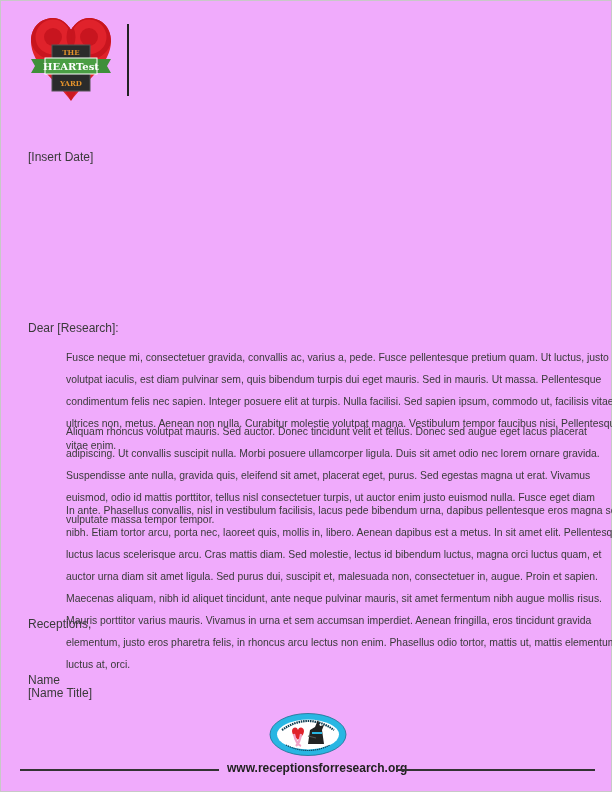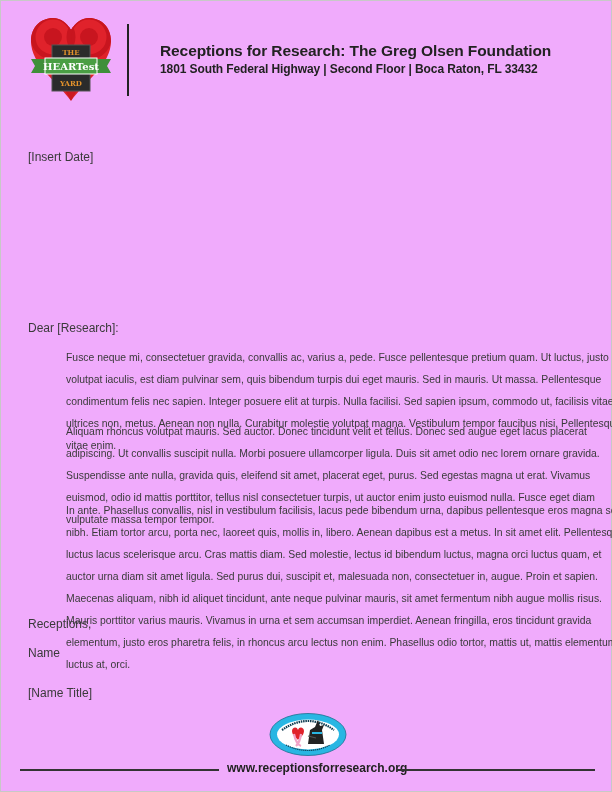--- a/index.html
+++ b/index.html
@@ -38,35 +38,33 @@
     <rect x="25" y="30" width="38" height="46" fill="#2b2b2b" stroke="#555" stroke-width="1"></rect>
     <text x="44" y="40" text-anchor="middle" font-size="7" font-weight="bold" fill="#e3922b" font-family="DejaVu Serif, serif">THE</text>
     <path d="M4 44 L84 44 L80 51 L84 58 L4 58 L8 51 Z" fill="#3f8f3a"></path>
     <rect x="18" y="43" width="52" height="16" fill="#4a9e43" stroke="#fff" stroke-width="1"></rect>
     <text x="44" y="55" text-anchor="middle" font-size="10" font-weight="bold" fill="#ffffff" font-family="DejaVu Serif, serif">HEARTest</text>
     <text x="44" y="71" text-anchor="middle" font-size="7" font-weight="bold" fill="#e3922b" font-family="DejaVu Serif, serif">YARD</text>
   </svg>
 
   <div class="vbar"></div>
 
-  <div class="org-name">Receptions for Research: The Greg Olsen Foundation</div>
-  <div class="org-addr">1801 South Federal Highway | Second Floor | Boca Raton, FL 33432</div>
 
   <div class="txt" style="top:150px;">[Insert Date]</div>
 
 
   <div class="txt" style="top:321px;">Dear [Research]:</div>
 
   <div class="para" style="top:346px;">Fusce neque mi, consectetuer gravida, convallis ac, varius a, pede. Fusce pellentesque pretium quam. Ut luctus, justo id volutpat iaculis, est diam pulvinar sem, quis bibendum turpis dui eget mauris. Sed in mauris. Ut massa. Pellentesque condimentum felis nec sapien. Integer posuere elit at turpis. Nulla facilisi. Sed sapien ipsum, commodo ut, facilisis vitae, ultrices non, metus. Aenean non nulla. Curabitur molestie volutpat magna. Vestibulum tempor faucibus nisi. Pellentesque vitae enim.</div>
   <div class="para" style="top:420px;">Aliquam rhoncus volutpat mauris. Sed auctor. Donec tincidunt velit et tellus. Donec sed augue eget lacus placerat adipiscing. Ut convallis suscipit nulla. Morbi posuere ullamcorper ligula. Duis sit amet odio nec lorem ornare gravida. Suspendisse ante nulla, gravida quis, eleifend sit amet, placerat eget, purus. Sed egestas magna ut erat. Vivamus euismod, odio id mattis porttitor, tellus nisl consectetuer turpis, ut auctor enim justo euismod nulla. Fusce eget diam vulputate massa tempor tempor.</div>
   <div class="para" style="top:499px;">In ante. Phasellus convallis, nisl in vestibulum facilisis, lacus pede bibendum urna, dapibus pellentesque eros magna sed nibh. Etiam tortor arcu, porta nec, laoreet quis, mollis in, libero. Aenean dapibus est a metus. In sit amet elit. Pellentesque luctus lacus scelerisque arcu. Cras mattis diam. Sed molestie, lectus id bibendum luctus, magna orci luctus quam, et auctor urna diam sit amet ligula. Sed purus dui, suscipit et, malesuada non, consectetuer in, augue. Proin et sapien. Maecenas aliquam, nibh id aliquet tincidunt, ante neque pulvinar mauris, sit amet fermentum nibh augue mollis risus. Mauris porttitor varius mauris. Vivamus in urna et sem accumsan imperdiet. Aenean fringilla, eros tincidunt gravida elementum, justo eros pharetra felis, in rhoncus arcu lectus non enim. Phasellus odio tortor, mattis ut, mattis elementum, luctus at, orci.</div>
 
   <div class="txt" style="top:617px;">Receptions,</div>
 
-  <div class="txt" style="top:646px;">Name</div>
+  <div class="txt" style="top:673px;">Name</div>
   <div class="txt" style="top:686px;">[Name Title]</div>
 
   <svg class="footer-logo" viewBox="0 0 80 45">
     <ellipse cx="40" cy="22.5" rx="38" ry="21" fill="#29b6e3"></ellipse>
     <ellipse cx="40" cy="22.5" rx="31" ry="15" fill="#ffffff"></ellipse>
     <ellipse cx="40" cy="22.5" rx="38" ry="21" fill="none" stroke="#1a6f8e" stroke-width="0.8"></ellipse>
     <path d="M14 18 Q40 0 66 18" fill="none" stroke="#0d3b4f" stroke-width="2.2" stroke-dasharray="1.5 0.8"></path>
     <path d="M18 33 Q40 44 62 33" fill="none" stroke="#0d3b4f" stroke-width="1.2" stroke-dasharray="1.2 0.8"></path>
     <path d="M24 19 C24 15 29 14 30 18 C31 14 36 15 36 19 C36 24 30 27 30 28 C30 27 24 24 24 19 Z" fill="#e0222b"></path>
     <path d="M26 22 Q28 32 33 34 M33 22 Q32 30 28 34" fill="none" stroke="#f2a3c7" stroke-width="2.2"></path>

